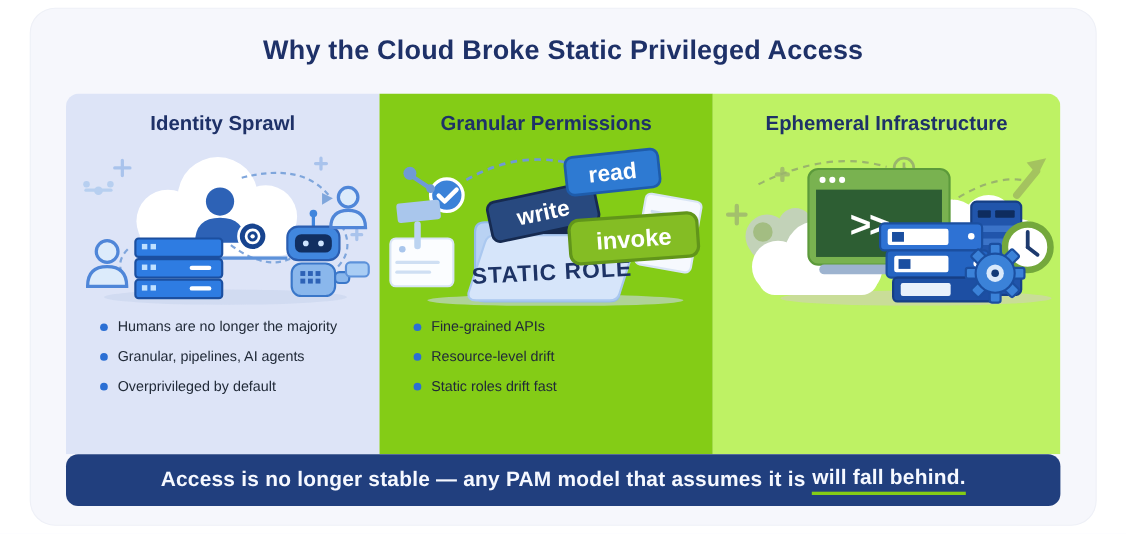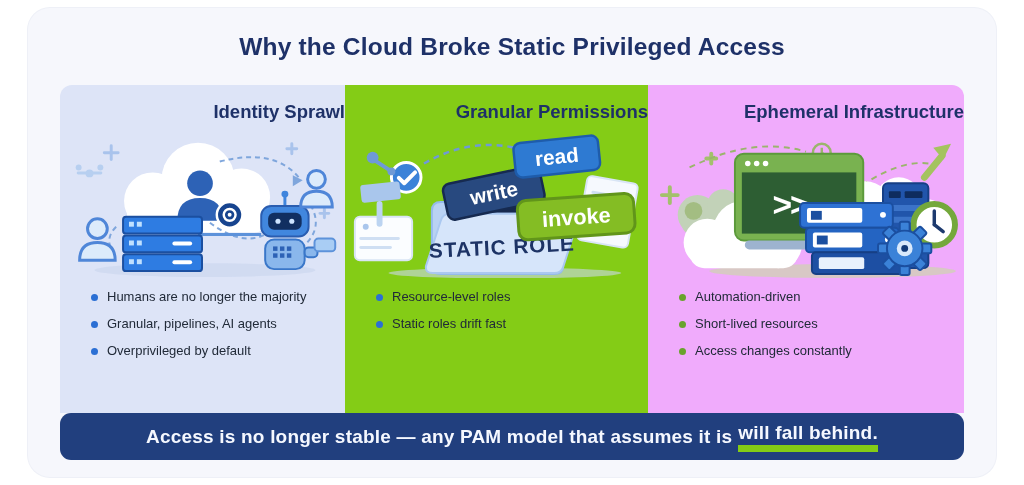--- a/index.html
+++ b/index.html
@@ -14,23 +14,23 @@
     text-align:center; padding-top:25px; font-size:24.5px; font-weight:bold;
     color:#1e3168; letter-spacing:.2px;
   }
   .columns {
     position:absolute; left:32px; top:77px; width:904px; height:328px;
     display:flex; border-radius:12px 12px 0 0; overflow:hidden;
   }
   .col { display:flex; flex-direction:column; }
   .col1 { width:285px; background:#dde4f7; }
   .col2 { width:303px; background:#84cc16; }
-  .col3 { width:316px; background:#f0abfc; }
+  .col3 { width:316px; background:#bef264; }
   .col-header {
-    text-align:right; padding-top:16px; font-size:18.5px; font-weight:bold; color:#1e3168;
+    text-align:center; padding-top:16px; font-size:18.5px; font-weight:bold; color:#1e3168;
   }
   .illus { height:150px; margin-top:5px; }
   .illus svg { width:100%; height:100%; display:block; }
   svg text { font-family:"Liberation Sans", sans-serif; }
   .bullets { list-style:none; padding:10px 12px 0 30px; }
   .bullets li {
     position:relative; padding-left:17px; margin-bottom:10px;
     font-size:13px; line-height:1.32; color:#212a38;
   }
   .bullets li::before {
@@ -39,21 +39,21 @@
   }
   .bullets.blue  { --dot:#2b6fd4; }
   .bullets.green { --dot:#69a32d; }
   .banner {
     position:absolute; left:32px; top:405px; width:904px; height:47px;
     background:#213f7e; border-radius:11px;
     display:flex; align-items:center; justify-content:center;
     color:#f5f8ff; font-size:19px; font-weight:bold; letter-spacing:.2px;
   }
   .banner .underlined {
-    margin-left:6px; border-bottom:7px solid #84cc16; padding-bottom:1px;
+    margin-left:6px; border-bottom:3px solid #84cc16; padding-bottom:1px;
   }
 </style>
 </head>
 <body>
 
 <div id="stage">
   <div class="card">
 
     <h1 class="title">Why the Cloud Broke Static Privileged Access</h1>
 
@@ -187,21 +187,22 @@
               <rect width="86" height="35" rx="7" fill="#2e7ad2" stroke="#1e5cab" stroke-width="2.5"></rect>
               <text x="43" y="25" text-anchor="middle" font-size="21" font-weight="bold" fill="#ffffff">read</text>
             </g>
             <g transform="translate(172,74) rotate(-4)">
               <rect width="118" height="40" rx="9" fill="#84bd24" stroke="#61951a" stroke-width="3"></rect>
               <text x="59" y="28" text-anchor="middle" font-size="22" font-weight="bold" fill="#ffffff">invoke</text>
             </g>
           </svg>
         </div>
         <ul class="bullets blue">
-          <li>Resource-level roles</li>
+          <li>Fine-grained APIs</li>
+          <li>Resource-level drift</li>
           <li>Static roles drift fast</li>
         </ul>
       </section>
 
       <section class="col col3">
         <h2 class="col-header">Ephemeral Infrastructure</h2>
         <div class="illus">
           <svg viewBox="0 0 316 152">
             <ellipse cx="185" cy="145" rx="125" ry="7" fill="#cdd4ae" opacity="0.7"></ellipse>
             <g stroke="#a3c06c" stroke-width="4" stroke-linecap="round" fill="none">
@@ -278,25 +279,20 @@
                 <rect x="-5" y="15" width="10" height="12" rx="2" transform="rotate(45)"></rect>
                 <rect x="-27" y="-5" width="12" height="10" rx="2" transform="rotate(45)"></rect>
                 <rect x="15" y="-5" width="12" height="10" rx="2" transform="rotate(45)"></rect>
                 <circle r="18"></circle>
               </g>
               <circle r="8" fill="#d9e9fb"></circle>
               <circle r="3.5" fill="#123a78"></circle>
             </g>
           </svg>
         </div>
-        <ul class="bullets green">
-          <li>Automation-driven</li>
-          <li>Short-lived resources</li>
-          <li>Access changes constantly</li>
-        </ul>
       </section>
 
     </div>
 
     <div class="banner">
       <span>Access is no longer stable — any PAM model that assumes it is</span>
       <span class="underlined">will fall behind.</span>
     </div>
 
   </div>

